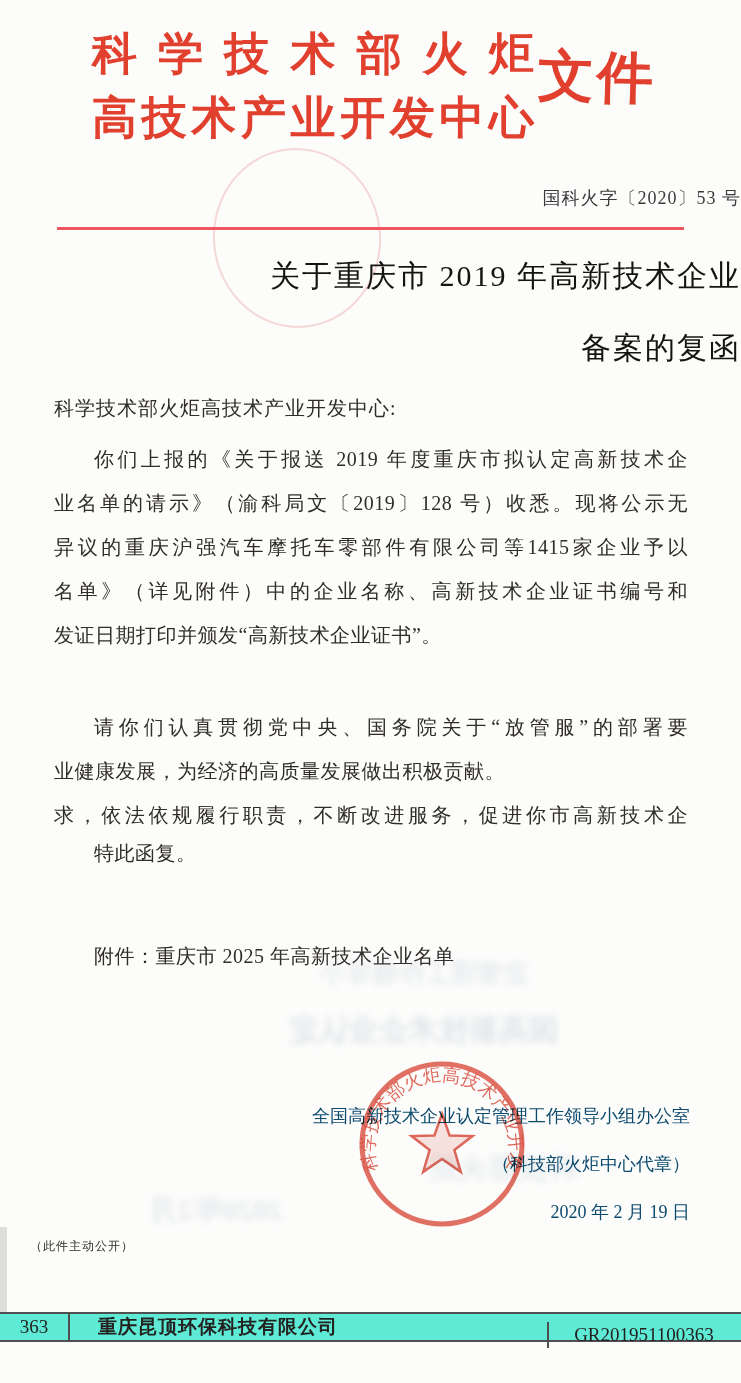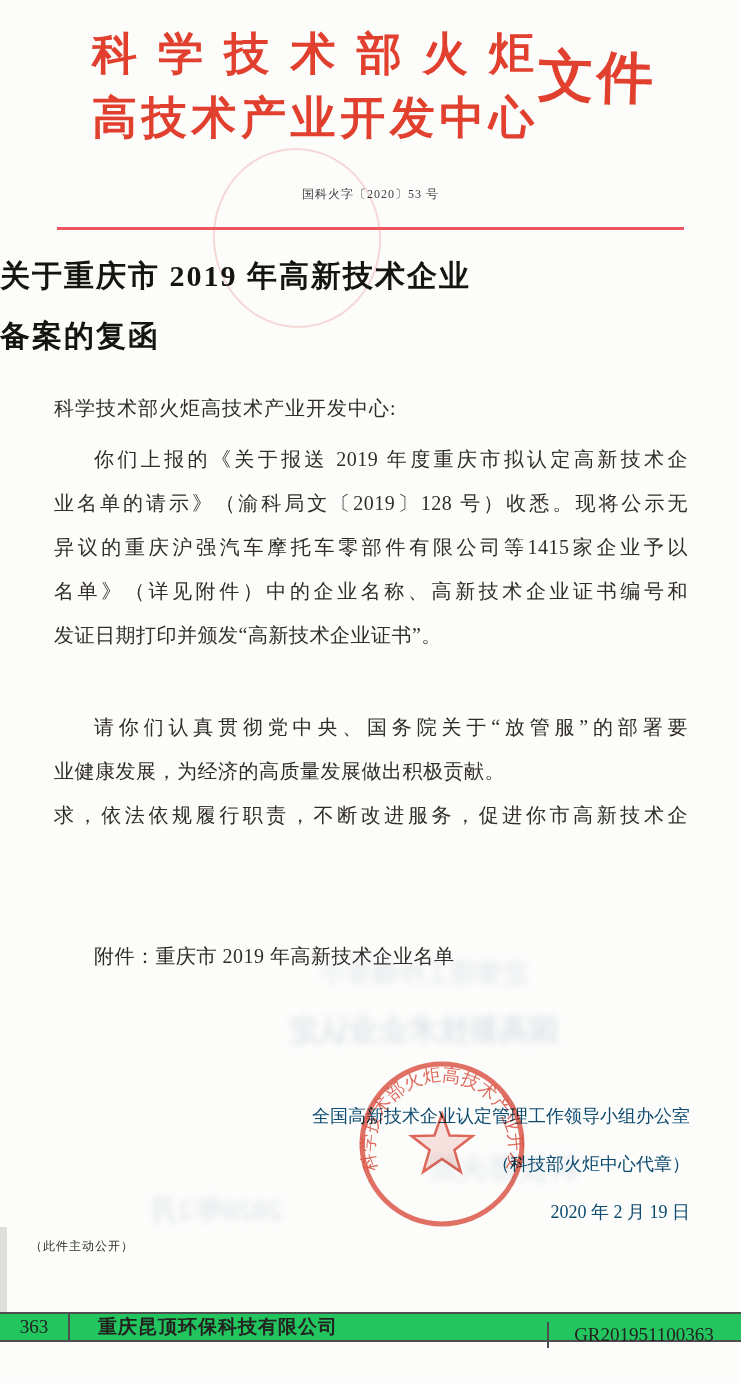--- a/index.html
+++ b/index.html
@@ -32,22 +32,22 @@
     left: 538px; top: 40px;
     color: #e1402f;
     font-weight: bold;
     font-size: 56px;
     letter-spacing: 3px;
     transform: rotate(1.5deg);
   }
   .doc-number {
     position: absolute;
     left: 0; top: 186px; width: 741px;
-    text-align: center;
-    font-size: 12px;
+    text-align: right;
+    font-size: 18px;
     color: #3a3a3a;
     letter-spacing: 1px;
   }
   .red-rule {
     position: absolute;
     left: 57px; top: 227px;
     width: 627px; height: 3px;
     background: #ef5560;
   }
   
@@ -56,28 +56,28 @@
     left: 213px; top: 148px;
     width: 168px; height: 180px;
     border: 2px solid rgba(236, 146, 150, 0.35);
     border-radius: 50%;
     transform: rotate(-6deg);
   }
   
   .doc-title1, .doc-title2 {
     position: absolute;
     left: 0; width: 741px;
-    text-align: left;
+    text-align: right;
     font-size: 30px;
-    font-weight: bold;
+    font-weight: normal;
     color: #161412;
     letter-spacing: 2px;
   }
   .doc-title1 { top: 256px; }
-  .doc-title2 { top: 316px; }
+  .doc-title2 { top: 328px; }
   
   .salutation {
     position: absolute;
     left: 54px; top: 395px;
     font-size: 20px;
     letter-spacing: 1px;
   }
   .para {
     position: absolute;
     left: 54px; width: 634px;
@@ -121,21 +121,21 @@
   
   .footer-table {
     position: absolute;
     left: 0; top: 1312px; width: 741px; height: 30px;
     border-top: 2px solid #4f4f4f;
     border-bottom: 2px solid #4f4f4f;
     display: flex;
     align-items: center;
     font-size: 19px;
     color: #232220;
-    background: #22c55e;
+    background: #5eead4;
   }
   .footer-cell-index {
     width: 68px; text-align: center; flex: none;
   }
   .footer-cell-company {
     width: 479px; flex: none;
     border-left: 2px solid #4f4f4f;
     padding-left: 28px;
     font-weight: 600;
     letter-spacing: 1px;
@@ -198,23 +198,26 @@
     <div class="bline">名单》（详见附件）中的企业名称、高新技术企业证书编号和</div>
     <div class="bline end">发证日期打印并颁发“高新技术企业证书”。</div>
   </div>
 
   <div class="para p2">
     <div class="bline indent">请你们认真贯彻党中央、国务院关于“放管服”的部署要</div>
     <div class="bline end">业健康发展，为经济的高质量发展做出积极贡献。</div>
     <div class="bline">求，依法依规履行职责，不断改进服务，促进你市高新技术企</div>
   </div>
 
+  <div class="para p3">
+    <div class="bline end indent">特此函复。</div>
+  </div>
 
   <div class="para attach">
-    <div class="bline end indent">附件：重庆市 2019 年高新技术企业名单</div>
+    <div class="bline end indent">附件：重庆市 2025 年高新技术企业名单</div>
   </div>
 
   <div class="ghost g1">定管理工作领导小</div>
   <div class="ghost g2">国高新技术企业认定</div>
   <div class="ghost g3">科技部火炬</div>
   <div class="ghost g4">2020年2月</div>
 
   <div class="signature">
     <div>全国高新技术企业认定管理工作领导小组办公室</div>
     <div>（科技部火炬中心代章）</div>

